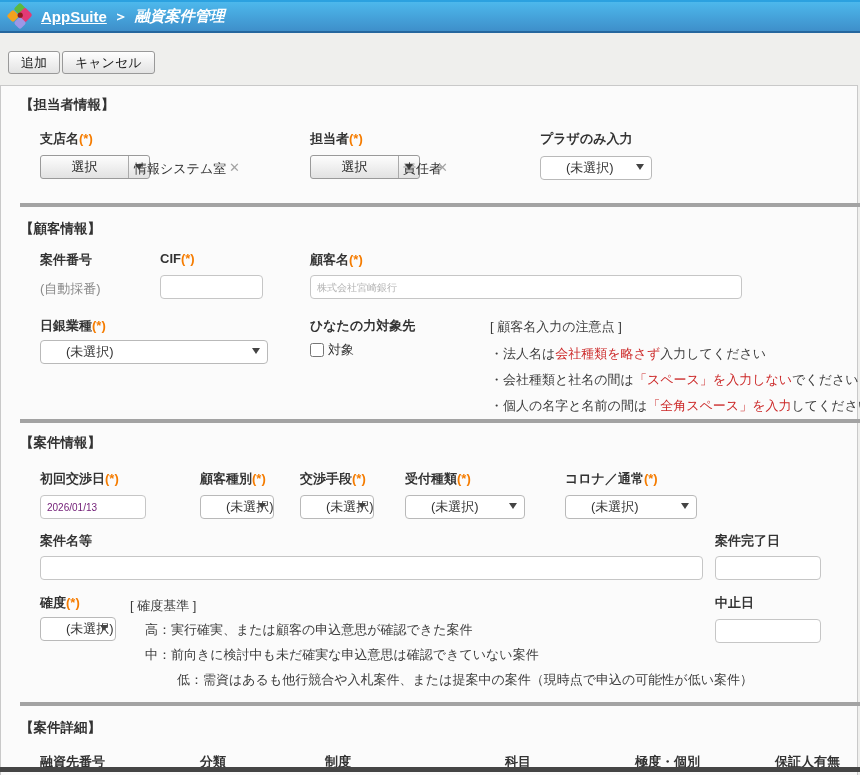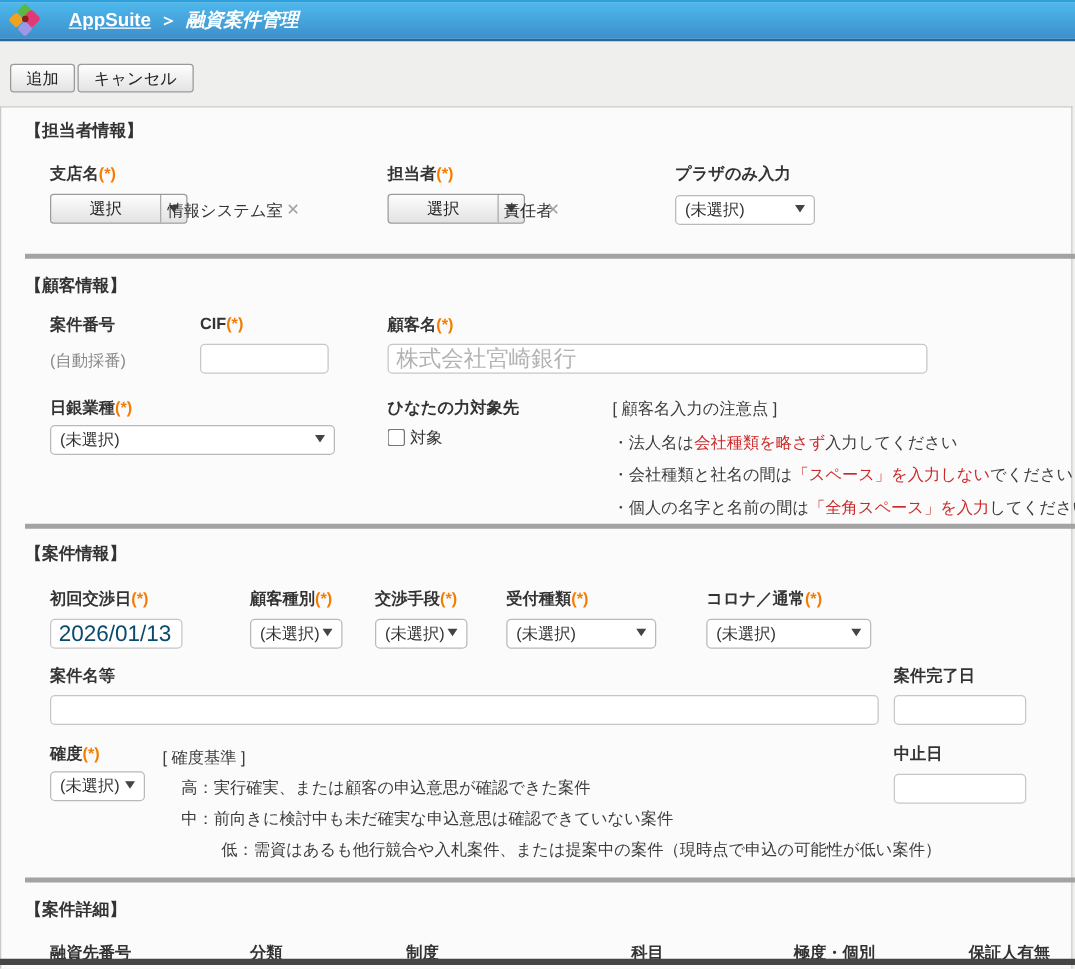--- a/index.html
+++ b/index.html
@@ -15,21 +15,21 @@
   .header {
     position:absolute; left:0; top:0; width:860px; height:33px;
     background:linear-gradient(#4db8ec,#3e8fca);
     border-top:2px solid #2ba1e0;
     border-bottom:2px solid #26679e;
     display:flex; align-items:center;
   }
   .logo { width:27px; height:27px; margin-left:7px; flex:0 0 auto; }
   .appname {
     color:#fff; font-size:15px; font-weight:bold;
-    text-decoration:underline; margin-left:21px; cursor:pointer;
+    text-decoration:underline; margin-left:7px; cursor:pointer;
   }
   .crumb-sep { color:#fff; font-size:14px; font-weight:bold; margin:0 7px; }
   .page-title { color:#fff; font-size:15px; font-weight:bold; font-style:italic; }
   
   .btn {
     position:absolute; height:23px;
     background:linear-gradient(#fefefe,#e3e3e3);
     border:1px solid #999; border-radius:3px;
     font-size:13px; color:#222; text-align:left; line-height:21px;
     padding:0 12px; cursor:pointer;
@@ -39,28 +39,28 @@
     position:absolute; left:0; top:85px; width:858px; height:690px;
     background:#fbfbfb; border:1px solid #c9c9c9; border-bottom:none;
   }
   .sec-title { position:absolute; font-size:13.5px; font-weight:bold; color:#333; }
   .lbl { position:absolute; font-size:13px; font-weight:bold; color:#333; white-space:nowrap; }
   .req { color:#f57c00; font-weight:bold; }
   .sep { position:absolute; height:4px; background:#a3a3a3; }
   .gray-text { position:absolute; font-size:13px; color:#8a8a8a; white-space:nowrap; }
   .inp {
     position:absolute; height:24px; border:1px solid #c6c6c6; border-radius:4px;
-    background:#fff; font-size:18px; color:#0c4a6e; padding:0 6px;
+    background:#fff; font-size:10px; color:#701a75; padding:0 6px;
     font-family:"Liberation Sans","DejaVu Sans",sans-serif;
   }
   .inp::placeholder { color:#b3b3b3; opacity:1; }
   .sel {
     position:absolute; height:24px; border:1px solid #b9b9b9; border-radius:4px;
     background:#fff; font-size:13px; color:#333; line-height:22px;
-    padding-left:7px; cursor:pointer; white-space:nowrap;
+    padding-left:25px; cursor:pointer; white-space:nowrap;
   }
   .sel .arr {
     position:absolute; right:7px; top:7px; width:0; height:0;
     border-left:4px solid transparent; border-right:4px solid transparent;
     border-top:6px solid #444;
   }
   .splitbtn {
     position:absolute; width:110px; height:24px;
     background:linear-gradient(#fdfdfd,#e2e2e2);
     border:1px solid #9a9a9a; border-radius:3px;

